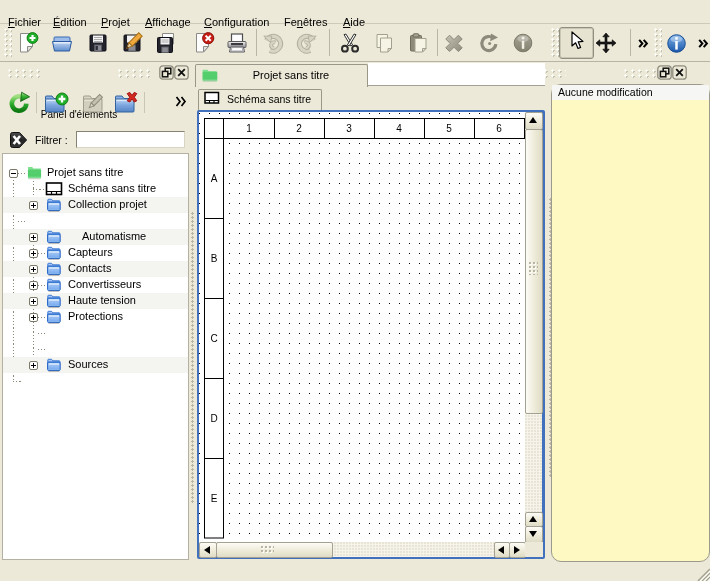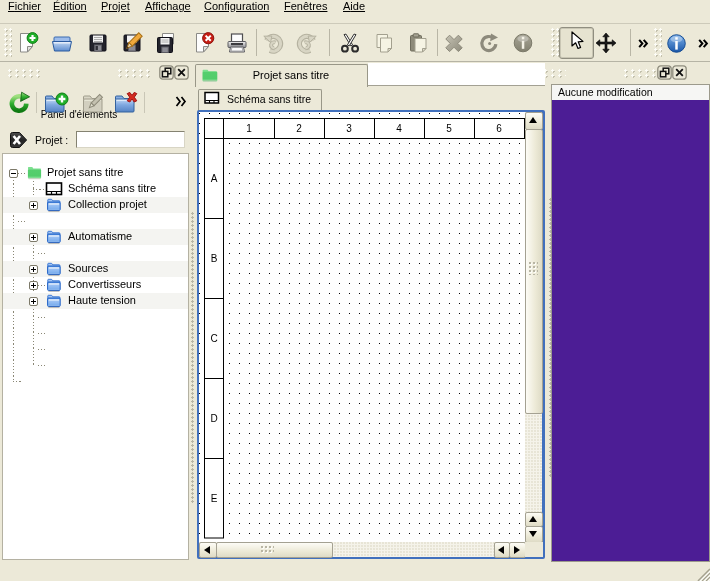--- a/index.html
+++ b/index.html
@@ -1,20 +1,20 @@
 <!DOCTYPE html>
 <html><head>
 <meta charset="utf-8">
 <style>
 html,body{margin:0;padding:0;}
 #app{position:relative;width:710px;height:581px;background:#ece9d8;font-family:"Liberation Sans",sans-serif;overflow:hidden;color:#000;}
 .abs{position:absolute;}
 
 #menubar{position:absolute;left:0;top:0;width:710px;height:23px;border-bottom:1px solid #cdcaba;font-size:11px;}
-#menubar span{position:absolute;top:0;text-decoration:underline;}
+#menubar span{position:absolute;top:16px;}
 #menubar u{text-decoration:underline;}
 
 #toolbar{position:absolute;left:0;top:24px;width:710px;height:37px;border-bottom:1px solid #b6b4a5;}
 .tbh{position:absolute;width:8px;height:29px;top:4px;background-image:radial-gradient(circle at 1.5px 1.5px,#fdfdf8 1.1px,transparent 1.3px),radial-gradient(circle at 1.5px 1.5px,#c4c1ae 1.1px,transparent 1.3px);background-size:5px 5px,5px 5px;background-position:0 0,1px 1px;}
 .tsep{position:absolute;width:1px;height:27px;top:5px;background:#b9b6a6;}
 .ticon{position:absolute;top:8px;}
 
 .dockbar{position:absolute;top:62px;height:22px;}
 .dktext{position:absolute;top:5px;font-size:10px;margin-top:42px;}
 .dkdots{position:absolute;top:7px;height:9px;background-image:radial-gradient(circle at 1.5px 1.5px,#fdfdf8 1.1px,transparent 1.3px),radial-gradient(circle at 1.5px 1.5px,#c4c1ae 1.1px,transparent 1.3px);background-size:7px 5px,7px 5px;background-position:0 0,1px 1px;}
@@ -38,21 +38,21 @@
 
 .tab{position:absolute;background:#ece9d8;border:1px solid #999788;border-bottom:none;border-radius:2px 2px 0 0;}
 
 #viewframe{position:absolute;left:197px;top:110px;width:348px;height:449px;background:#4170bd;border-radius:2px;}
 #canvas{position:absolute;left:2px;top:2px;width:326px;height:430px;background:#fff;}
 
 .sbtn{position:absolute;background:linear-gradient(#fdfcf6,#ece9d6 60%,#dedbc6);border:1px solid #a4a192;border-radius:2px;}
 .sthumb{position:absolute;background:linear-gradient(to right,#fdfcf6,#ece9d6 60%,#dedbc6);border:1px solid #a4a192;border-radius:2px;}
 .strack{position:absolute;background-color:#f5f3ea;background-image:radial-gradient(circle at 1px 1px,#e7e4d6 0.7px,transparent 0.9px);background-size:3px 3px;}
 
-#undolist{position:absolute;left:551px;top:84px;width:157px;height:476px;background:#4c1d95;border:1px solid #9c9a8c;border-radius:0;font-size:10.5px;}
+#undolist{position:absolute;left:551px;top:84px;width:157px;height:476px;background:#fef9c3;border:1px solid #9c9a8c;border-radius:10px;font-size:10.5px;}
 #statusgrip{position:absolute;right:0px;bottom:0px;width:13px;height:13px;}
 </style>
 </head>
 <body>
 <div id="app">
   <div id="menubar">
     <span style="left:8px"><u>F</u>ichier</span>
     <span style="left:53px"><u>É</u>dition</span>
     <span style="left:101px"><u>P</u>rojet</span>
     <span style="left:145px"><u>A</u>ffichage</span>
@@ -327,21 +327,21 @@
       <defs>
           <linearGradient id="fg" x1="0" y1="0" x2="0" y2="1">
         <stop offset="0" stop-color="#4e4e4e"></stop>
             <stop offset="0.5" stop-color="#242424"></stop>
             <stop offset="1" stop-color="#383838"></stop>
       </linearGradient>
         </defs>
       <path d="M1.5,3.5 Q1.5,1.5 3.5,1.5 H10.5 L17.6,9 L10.5,16.5 H3.5 Q1.5,16.5 1.5,14.5 Z" fill="url(#fg)" stroke="#111" stroke-linejoin="round"></path>
       <path d="M4.6,5 L11,13 M11,5 L4.6,13" stroke="#fff" stroke-width="2.6"></path>
     </svg>
-    <div class="abs" style="left:35px;top:134px;font-size:10.5px">Projet :</div>
+    <div class="abs" style="left:35px;top:134px;font-size:10.5px">Filtrer :</div>
   </div>
   <div id="filterinput"></div>
   <div id="tree">
     <svg width="0" height="0" style="position:absolute">
         <defs>
       <linearGradient id="tfb" x1="0" y1="0" x2="0" y2="1">
         <stop offset="0" stop-color="#4c8ce2"></stop>
             <stop offset="0.35" stop-color="#9cc2f4"></stop>
             <stop offset="0.8" stop-color="#7fb0ee"></stop>
             <stop offset="1" stop-color="#a9ccf6"></stop>
@@ -407,51 +407,81 @@
       <div class="tlabel" style="left:65px">Collection projet</div>
     </div>
     <div class="trow alt" style="top:75px">
       <div class="exp plus" style="left:26px">
           <i></i>
           <b></b>
         </div>
       <svg class="ticon16" style="left:43px" width="16" height="16" viewBox="0 0 16 16">
           <use href="#bluefolder"></use>
         </svg>
-      <div class="tlabel" style="left:65px">Automatisme</div>
+      <div class="tlabel" style="left:79px">Automatisme</div>
+    </div>
+    <div class="trow" style="top:91px">
+      <div class="exp plus" style="left:26px">
+          <i></i>
+          <b></b>
+        </div>
+      <svg class="ticon16" style="left:43px" width="16" height="16" viewBox="0 0 16 16">
+          <use href="#bluefolder"></use>
+        </svg>
+      <div class="tlabel" style="left:65px">Capteurs</div>
     </div>
     <div class="trow alt" style="top:107px">
       <div class="exp plus" style="left:26px">
           <i></i>
           <b></b>
         </div>
       <svg class="ticon16" style="left:43px" width="16" height="16" viewBox="0 0 16 16">
           <use href="#bluefolder"></use>
         </svg>
+      <div class="tlabel" style="left:65px">Contacts</div>
+    </div>
+    <div class="trow" style="top:123px">
+      <div class="exp plus" style="left:26px">
+          <i></i>
+          <b></b>
+        </div>
+      <svg class="ticon16" style="left:43px" width="16" height="16" viewBox="0 0 16 16">
+          <use href="#bluefolder"></use>
+        </svg>
+      <div class="tlabel" style="left:65px">Convertisseurs</div>
+    </div>
+    <div class="trow alt" style="top:139px">
+      <div class="exp plus" style="left:26px">
+          <i></i>
+          <b></b>
+        </div>
+      <svg class="ticon16" style="left:43px" width="16" height="16" viewBox="0 0 16 16">
+          <use href="#bluefolder"></use>
+        </svg>
+      <div class="tlabel" style="left:65px">Haute tension</div>
+    </div>
+    <div class="trow" style="top:155px">
+      <div class="exp plus" style="left:26px">
+          <i></i>
+          <b></b>
+        </div>
+      <svg class="ticon16" style="left:43px" width="16" height="16" viewBox="0 0 16 16">
+          <use href="#bluefolder"></use>
+        </svg>
+      <div class="tlabel" style="left:65px">Protections</div>
+    </div>
+    <div class="trow alt" style="top:203px">
+      <div class="exp plus" style="left:26px">
+          <i></i>
+          <b></b>
+        </div>
+      <svg class="ticon16" style="left:43px" width="16" height="16" viewBox="0 0 16 16">
+          <use href="#bluefolder"></use>
+        </svg>
       <div class="tlabel" style="left:65px">Sources</div>
-    </div>
-    <div class="trow" style="top:123px">
-      <div class="exp plus" style="left:26px">
-          <i></i>
-          <b></b>
-        </div>
-      <svg class="ticon16" style="left:43px" width="16" height="16" viewBox="0 0 16 16">
-          <use href="#bluefolder"></use>
-        </svg>
-      <div class="tlabel" style="left:65px">Convertisseurs</div>
-    </div>
-    <div class="trow alt" style="top:139px">
-      <div class="exp plus" style="left:26px">
-          <i></i>
-          <b></b>
-        </div>
-      <svg class="ticon16" style="left:43px" width="16" height="16" viewBox="0 0 16 16">
-          <use href="#bluefolder"></use>
-        </svg>
-      <div class="tlabel" style="left:65px">Haute tension</div>
     </div>
   </div>
   <div class="splitdots" style="left:191px;top:212px;height:292px"></div>
   <div class="splitdots" style="left:549px;top:198px;height:280px"></div>
 
   <div id="tabs1">
     <div style="position:absolute;left:368px;top:63px;width:177px;height:22px;background:#fff;border-bottom:1px solid #a3a193"></div>
     <div class="tab" style="left:195px;top:64px;width:171px;height:22px"></div>
     <svg class="abs" style="left:201px;top:68px" width="18" height="15" viewBox="0 0 18 15">
       <path d="M1.6,4.2 V2.4 Q1.6,1.8 2.3,1.8 H6.5 L7.6,3.2 H15.2 Q15.9,3.2 15.9,3.9 V4.2 Z" fill="#7ce08f"></path>

